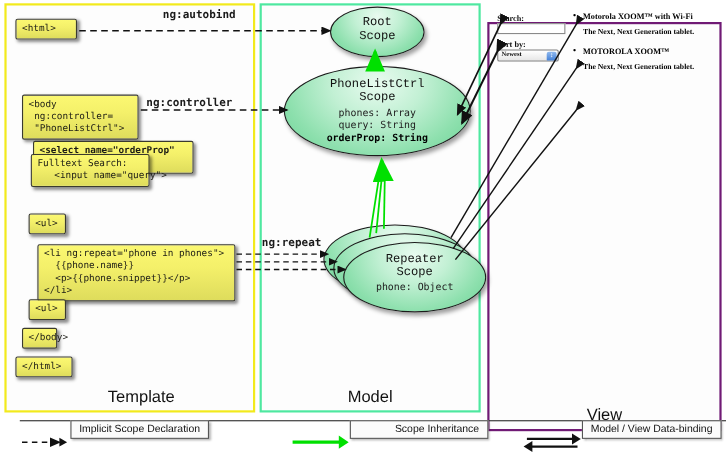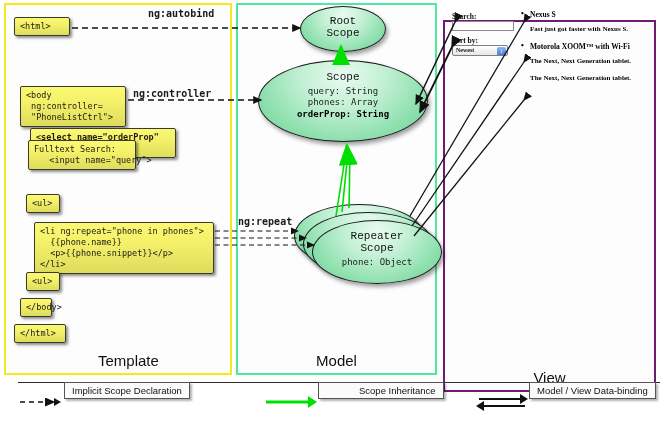--- a/index.html
+++ b/index.html
@@ -284,24 +284,25 @@
   <div class="codebox" id="box-ul2">&lt;ul&gt;</div>
   <div class="codebox" id="box-bodyend">&lt;/body&gt;</div>
   <div class="codebox" id="box-htmlend">&lt;/html&gt;</div>
 
   <div class="scope" id="scope-root">
     <div class="scope-title">Root</div>
     <div class="scope-title">Scope</div>
   </div>
 
   <div class="scope" id="scope-ctrl">
+    <div class="scope-title">PhoneListCtrl</div>
     <div class="scope-title">Scope</div>
     <div class="scope-props">
+      <div>phones: Array</div>
       <div>query: String</div>
-      <div>phones: Array</div>
       <div class="strong">orderProp: String</div>
     </div>
   </div>
 
   <div class="scope" id="scope-rep3"></div>
   <div class="scope" id="scope-rep2"></div>
   <div class="scope" id="scope-rep1">
     <div class="scope-title">Repeater</div>
     <div class="scope-title">Scope</div>
     <div class="scope-props">
@@ -313,28 +314,25 @@
     <div class="view-field-label" id="view-search-label">Search:</div>
     <div class="view-input" title=""></div>
     <div class="view-field-label" id="view-sortby-label">Sort by:</div>
     <div class="view-select">
       <span>Newest</span>
       <span class="sel-btn">↕</span>
     </div>
 
     <div class="phone-list">
       <div class="phone-item">
-        <div class="phone-name">Nexus S</div>
-        <div class="phone-snippet">Fast just got faster with Nexus S.</div>
-      </div>
-      <div class="phone-item">
         <div class="phone-name">Motorola XOOM™ with Wi-Fi</div>
         <div class="phone-snippet">The Next, Next Generation tablet.</div>
       </div>
       <div class="phone-item">
+        <div class="phone-name">MOTOROLA XOOM™</div>
         <div class="phone-snippet">The Next, Next Generation tablet.</div>
       </div>
     </div>
   </div>
 
   <div class="arrow-label" id="lbl-autobind">ng:autobind</div>
   <div class="arrow-label" id="lbl-controller">ng:controller</div>
   <div class="arrow-label" id="lbl-repeat">ng:repeat</div>
 
   <svg id="arrows" viewBox="0 0 660 421">

